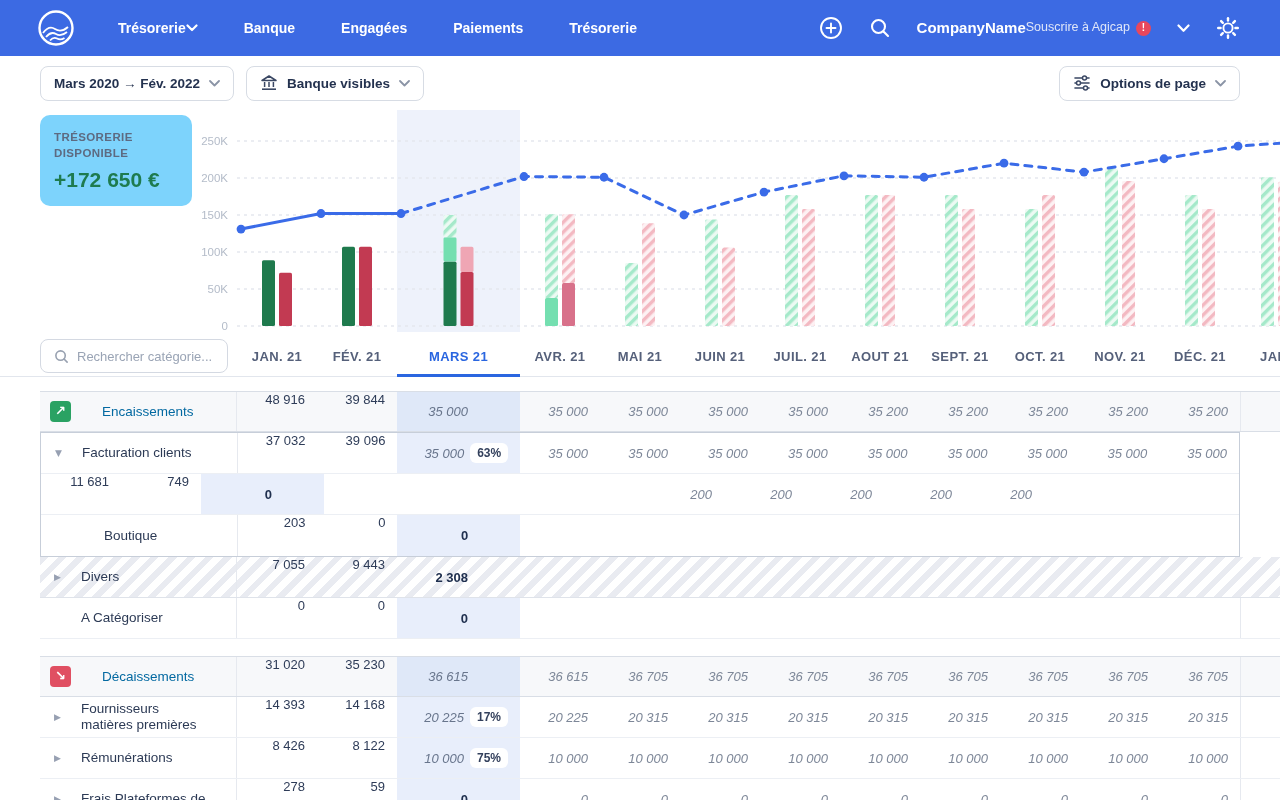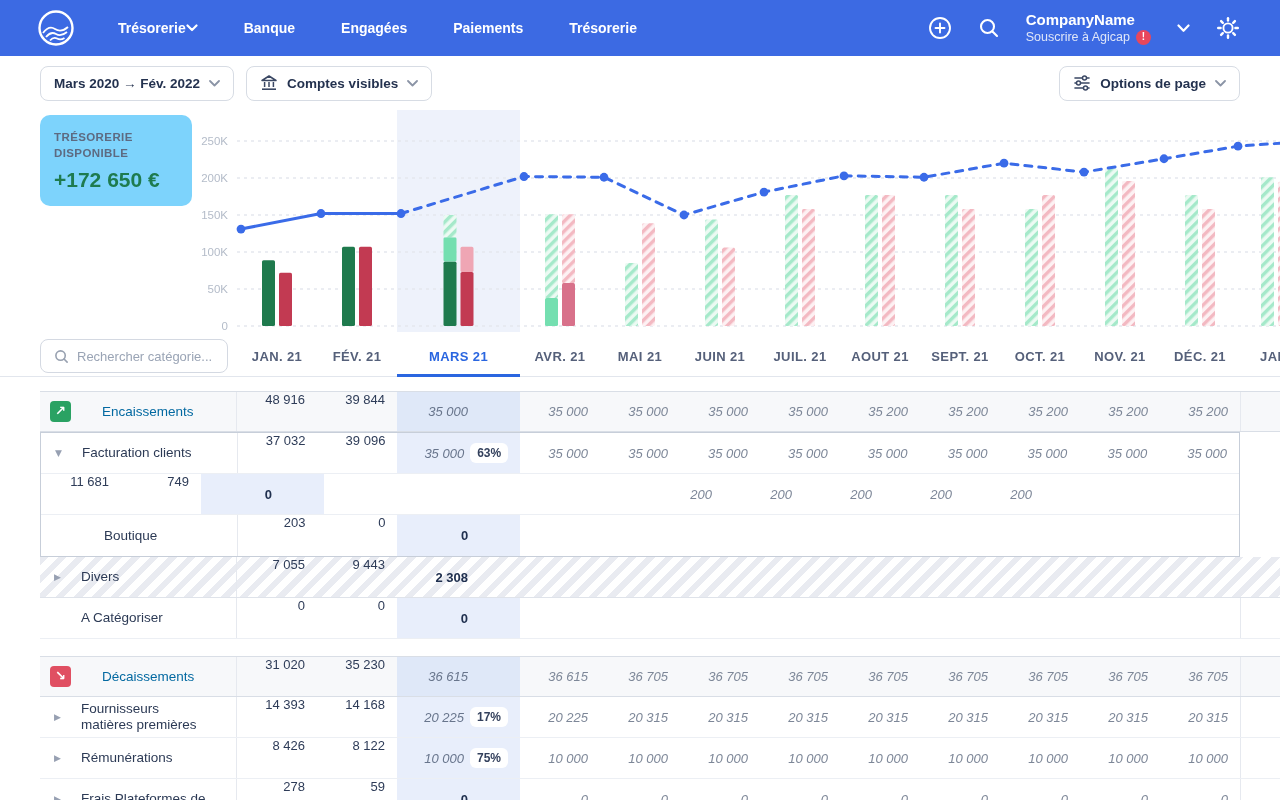--- a/index.html
+++ b/index.html
@@ -7,21 +7,21 @@
               font-family:"Liberation Sans","DejaVu Sans",sans-serif; }
   .app { width:1280px; height:800px; position:relative; background:#fff; }
 
   
   .navbar { height:56px; background:#3c6ae3; display:flex; align-items:center; padding:0 40px 0 36px; }
   .logo { width:40px; height:40px; margin-right:42px; display:flex; align-items:center; justify-content:center; cursor:pointer; }
   .menu { display:flex; align-items:center; gap:46px; }
   .menu-item { color:#fff; font-size:14px; font-weight:600; display:flex; align-items:center; cursor:pointer; }
   .nav-right { margin-left:auto; display:flex; align-items:center; gap:26px; }
   .nav-icon-btn { display:flex; align-items:center; justify-content:center; cursor:pointer; }
-  .company { display:flex; flex-direction:column; line-height:1.25; }
+  .company { display:flex; flex-direction:row; line-height:1.25; }
   .company-name { color:#fff; font-weight:700; font-size:15px; }
   .company-sub { color:#dfe6f8; font-size:12.5px; display:flex; align-items:center; gap:6px; }
   .alert-badge { width:15px; height:15px; border-radius:50%; background:#e8475c; color:#fff; font-size:10px; font-weight:700;
                  display:flex; align-items:center; justify-content:center; }
 
   
   .filter-bar { height:54px; display:flex; align-items:center; padding:0 40px; gap:12px; background:#fff; }
   .fbtn { height:35px; background:#fff; border:1px solid #d7dce4; border-radius:8px; padding:0 13px;
           display:flex; align-items:center; gap:9px; font-size:13.5px; font-weight:700; color:#24324f; cursor:pointer; }
   .spacer { flex:1; }
@@ -160,21 +160,21 @@
       </svg>
     </button>
     <button class="fbtn">
       <svg width="18" height="18" viewBox="0 0 18 18">
         <path d="M2 6.5 L9 2 L16 6.5 Z" stroke="#3a4763" stroke-width="1.5" fill="none" stroke-linejoin="round"></path>
         <line x1="4.6" y1="8" x2="4.6" y2="13" stroke="#3a4763" stroke-width="1.5"></line>
         <line x1="9" y1="8" x2="9" y2="13" stroke="#3a4763" stroke-width="1.5"></line>
         <line x1="13.4" y1="8" x2="13.4" y2="13" stroke="#3a4763" stroke-width="1.5"></line>
         <line x1="2" y1="15.2" x2="16" y2="15.2" stroke="#3a4763" stroke-width="1.6"></line>
       </svg>
-      <span>Comptes visibles</span>
+      <span>Banque visibles</span>
       <svg width="11" height="7" viewBox="0 0 11 7">
         <polyline points="1,1 5.5,5.5 10,1" fill="none" stroke="#8b94a6" stroke-width="1.8" stroke-linecap="round" stroke-linejoin="round"></polyline>
       </svg>
     </button>
     <div class="spacer"></div>
     <button class="fbtn">
       <svg width="18" height="18" viewBox="0 0 18 18">
         <g stroke="#3a4763" stroke-width="1.6" stroke-linecap="round">
           <line x1="2" y1="4" x2="16" y2="4"></line>
             <line x1="2" y1="9" x2="16" y2="9"></line>

